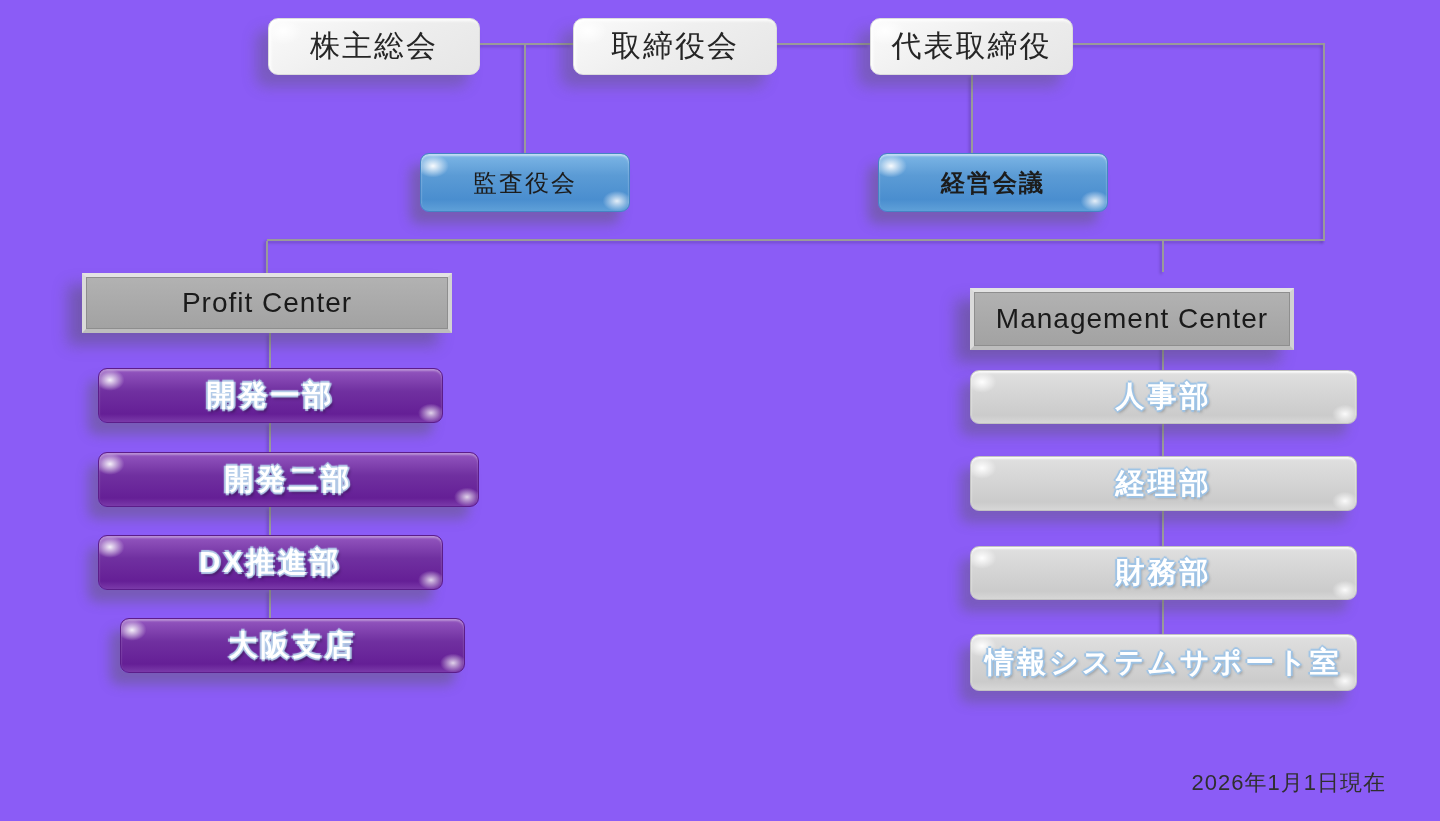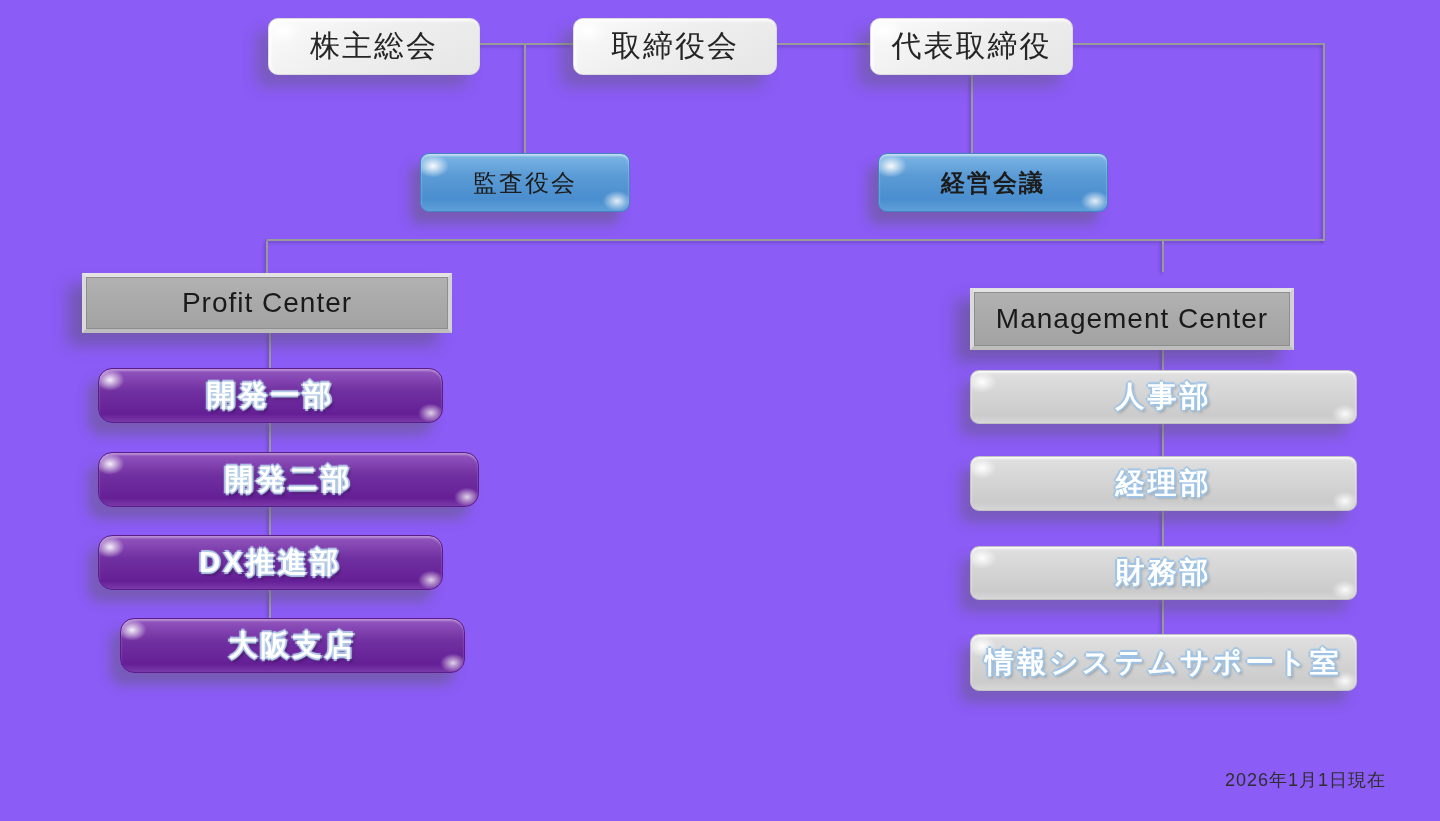--- a/index.html
+++ b/index.html
@@ -64,21 +64,21 @@
     border-color: #e3e3e3 #d2d2d2 #bdbdbd #dadada;
     box-shadow: inset 0 0 0 1px #8e8e8e, -14px 12px 14px rgba(80,80,80,0.40);
     color: #1a1a1a;
     font-size: 28px;
     font-weight: 400;
     letter-spacing: 1px;
   }
 
   
   .node.purple {
-    border-radius: 14px;
+    border-radius: 9px;
     background:
       radial-gradient(ellipse 20px 15px at 11px 11px, rgba(255,255,255,0.92), rgba(255,255,255,0) 72%),
       radial-gradient(ellipse 18px 13px at calc(100% - 11px) calc(100% - 9px), rgba(255,255,255,0.80), rgba(255,255,255,0) 72%),
       linear-gradient(180deg, #9457c0 0%, #7030a0 42%, #651f96 85%, #7a3aa9 100%);
     border: 1px solid #5c1d8a;
     box-shadow: -10px 12px 12px rgba(90,90,90,0.40), inset 0 2px 2px rgba(255,255,255,0.35);
     color: #ffffff;
     font-size: 29px;
     font-weight: 700;
     letter-spacing: 3px;
@@ -106,21 +106,21 @@
       0 -2px 1px #9dc3e6, 0 2px 1px #9dc3e6,
       2px 2px 3px rgba(80,80,80,0.45);
   }
 
   .date-note {
     position: absolute;
     top: 768px;
     left: 1186px;
     width: 200px;
     text-align: right;
-    font-size: 18px;
+    font-size: 22px;
     color: #2f2f2f;
     letter-spacing: 1px;
   }
 </style>
 </head>
 <body>
 
 <div class="canvas">
 
   <div class="line" style="left:480px;top:43px;width:93px;height:2px;"></div>

